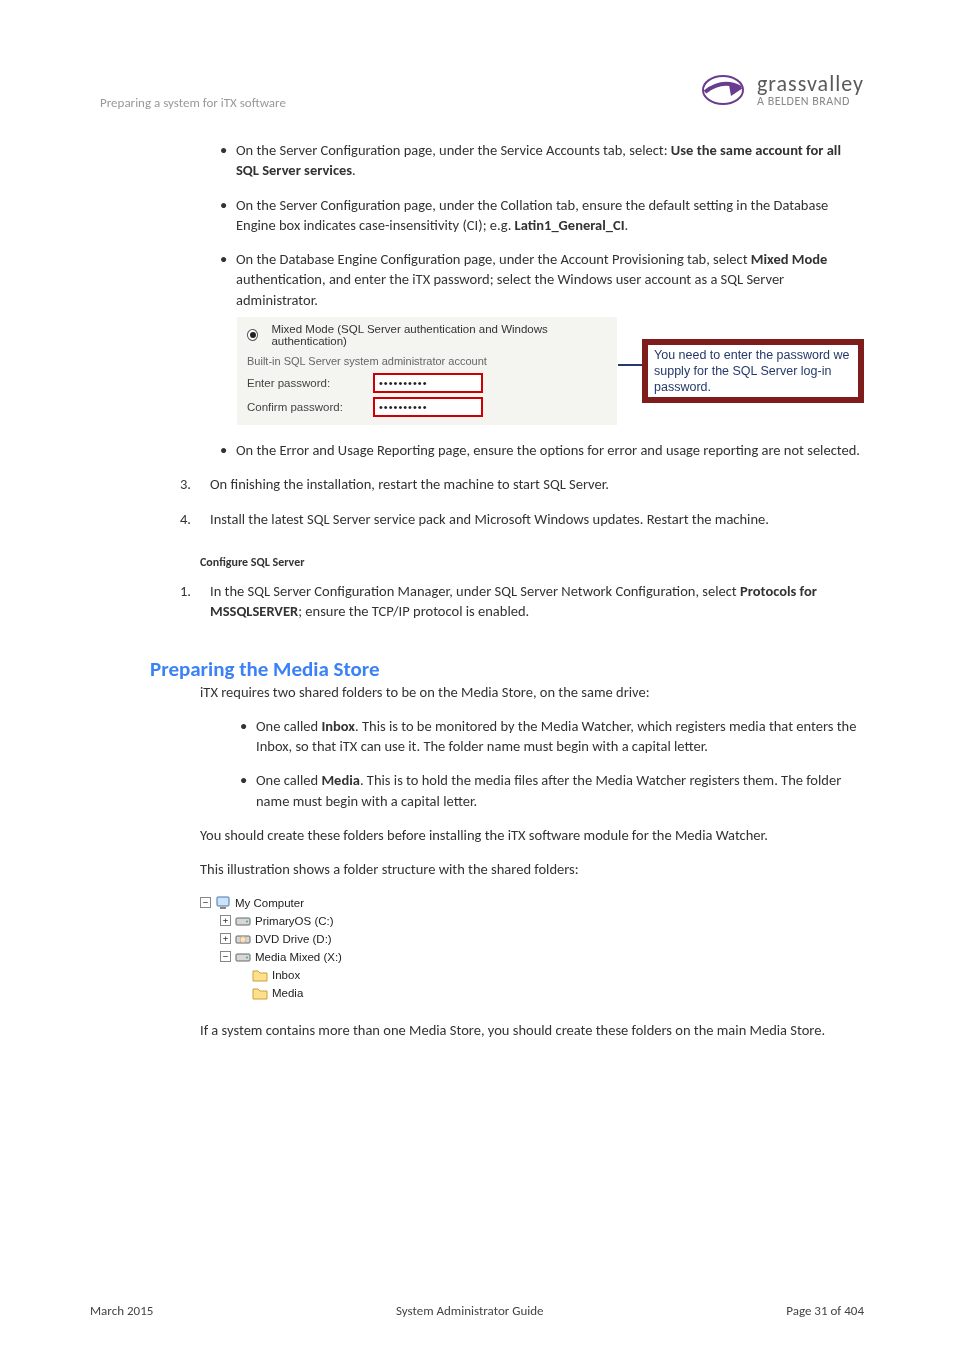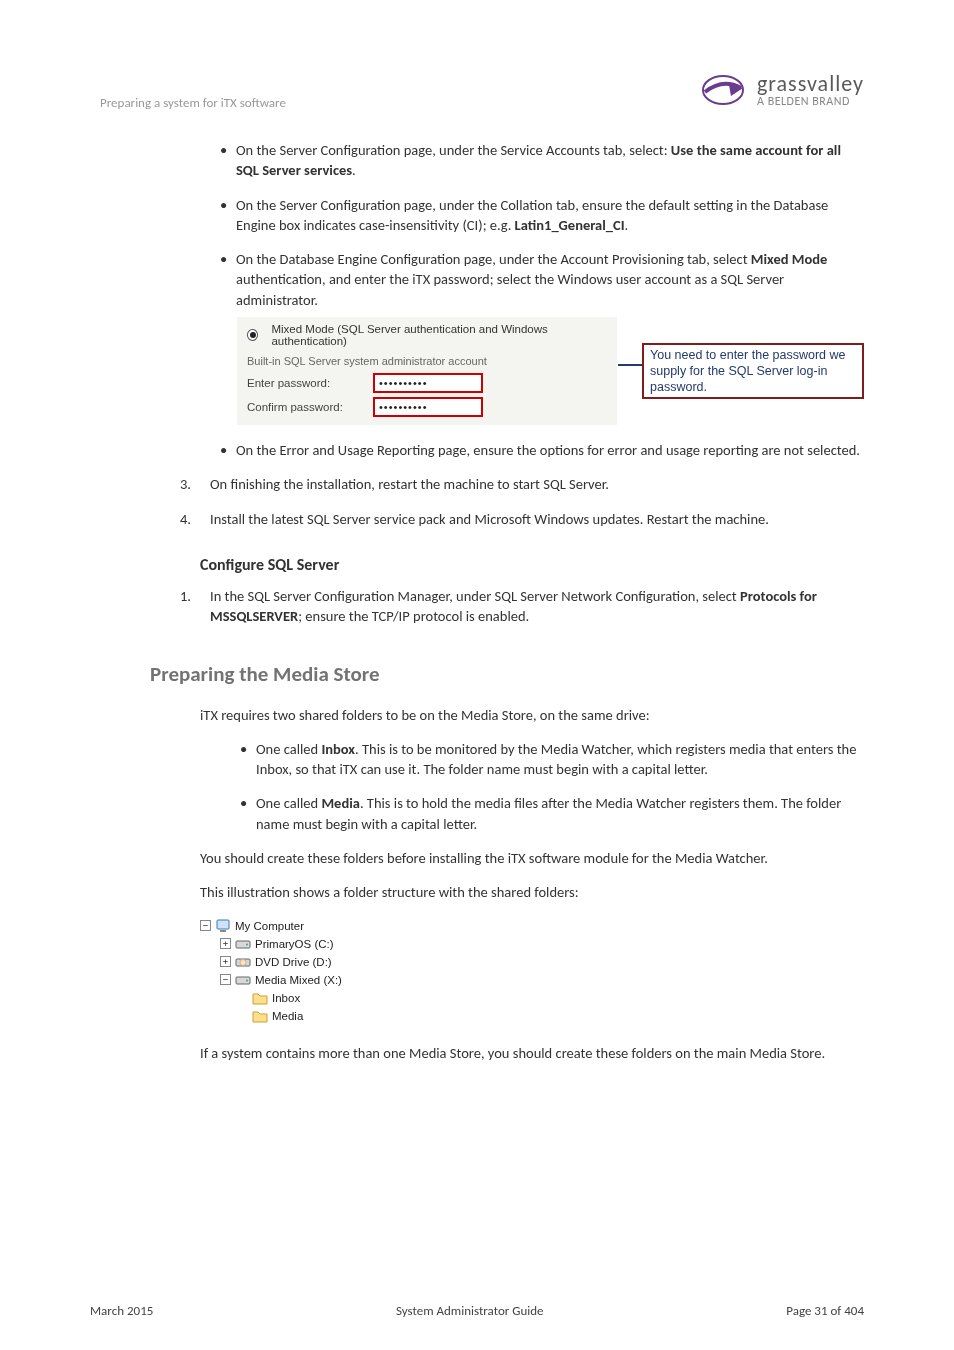--- a/index.html
+++ b/index.html
@@ -91,41 +91,40 @@
     letter-spacing: 1px;
   }
   .annot-wrap {
     display: flex; align-items: center;
   }
   .annot-line {
     width: 24px; height: 2px; background: #253a6b;
     margin-top: -12px;
   }
   .annot-box {
-    border: 2px solid #7f1d1d;
+    border: 6px solid #7f1d1d;
     background: #fff;
     color: #253a6b;
     font-family: "Comic Sans MS", cursive, sans-serif;
     font-size: 12.5px;
     padding: 2px 6px;
     line-height: 1.3;
     width: 222px;
   }
   h3.section {
     font-weight: bold;
-    font-size: 16px;
+    font-size: 12px;
     margin-top: 26px;
     margin-bottom: 12px;
   }
   h2.section {
     font-weight: bold;
     font-size: 21px;
-    color: #737373;
+    color: #3b82f6;
     margin-top: 34px;
-    margin-bottom: 18px;
     margin-left: 0;
   }
   .para {
     margin-bottom: 14px; line-height: 1.4;
   }
   .tree {
     font-family: Tahoma, sans-serif;
     font-size: 11.5px;
     color: #222;
     margin: 6px 0 18px 0;

